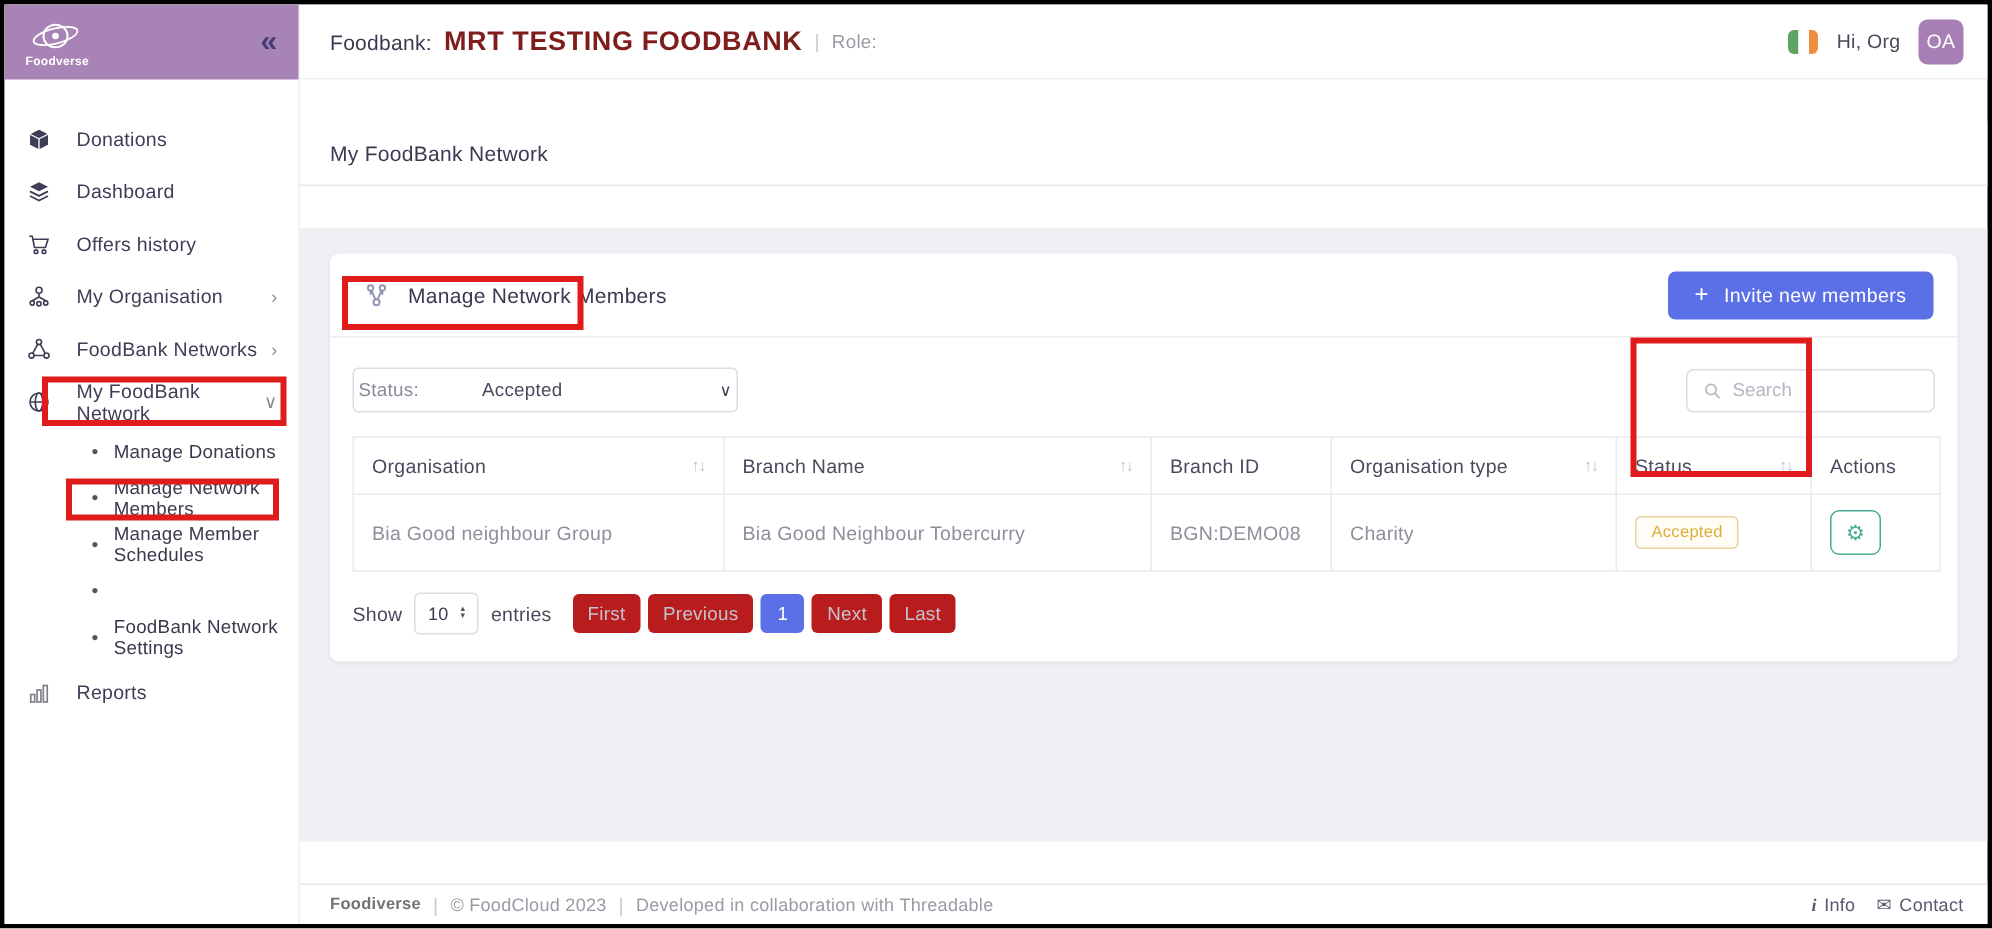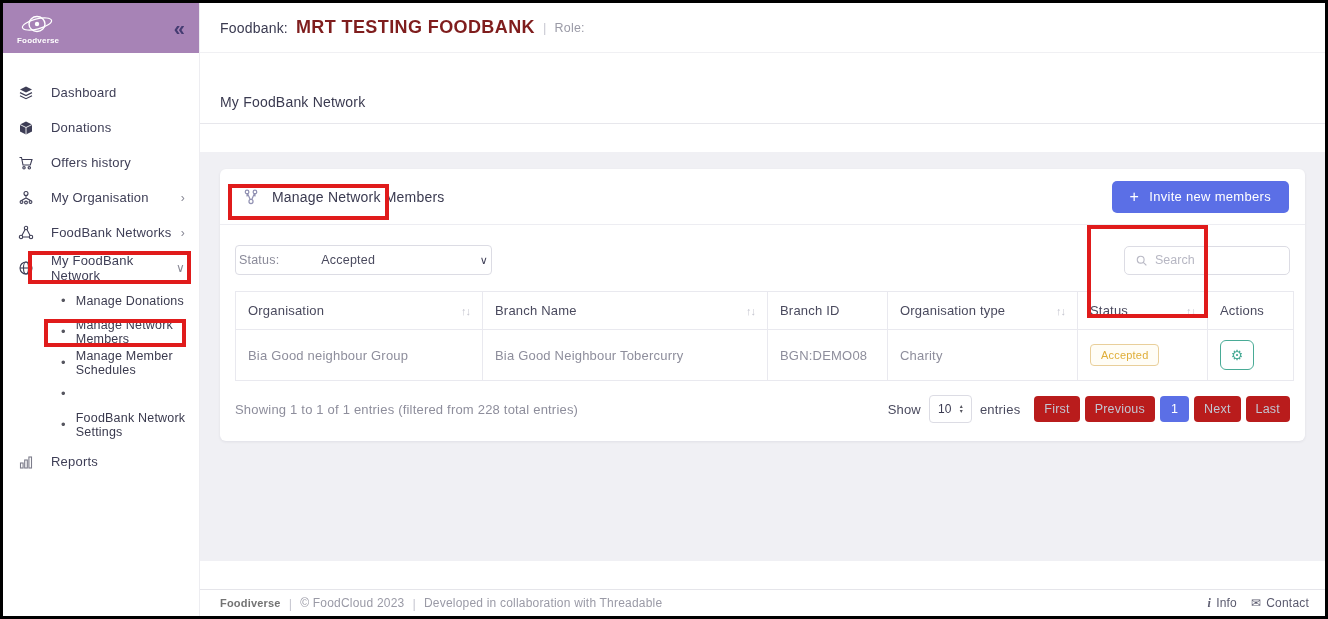--- a/index.html
+++ b/index.html
@@ -105,35 +105,35 @@
         </svg>
         <span class="logo-text">Foodverse</span>
       </div>
       <span class="collapse-btn">«</span>
     </div>
 
     <nav class="nav">
       <div class="nav-item">
         <span class="nav-icon">
           <svg width="16" height="16" viewBox="0 0 16 16">
+              <path d="M8 1.5 14 4.5v7L8 14.5 2 11.5v-7Z" fill="#3e3e56"></path>
+              <path d="M2 4.5 8 7.5 14 4.5M8 7.5v7" stroke="#fff" stroke-width=".9" fill="none"></path>
+            </svg>
+        </span>
+        <span class="nav-label">Donations</span>
+      </div>
+      <div class="nav-item">
+        <span class="nav-icon">
+          <svg width="16" height="16" viewBox="0 0 16 16">
               <path d="M8 1.5 14 4.5 8 7.5 2 4.5Z" fill="#3e3e56"></path>
               <path d="M2 7.6 8 10.6 14 7.6" stroke="#3e3e56" stroke-width="1.2" fill="none"></path>
               <path d="M2 10.7 8 13.7 14 10.7" stroke="#3e3e56" stroke-width="1.2" fill="none"></path>
             </svg>
         </span>
         <span class="nav-label">Dashboard</span>
-      </div>
-      <div class="nav-item">
-        <span class="nav-icon">
-          <svg width="16" height="16" viewBox="0 0 16 16">
-              <path d="M8 1.5 14 4.5v7L8 14.5 2 11.5v-7Z" fill="#3e3e56"></path>
-              <path d="M2 4.5 8 7.5 14 4.5M8 7.5v7" stroke="#fff" stroke-width=".9" fill="none"></path>
-            </svg>
-        </span>
-        <span class="nav-label">Donations</span>
       </div>
       <div class="nav-item">
         <span class="nav-icon">
           <svg width="16" height="16" viewBox="0 0 16 16" fill="none" stroke="#3e3e56" stroke-width="1.1">
               <path d="M1.5 2.5h2l1.5 7.5h7.3l1.7-5.5H4.2"></path>
               <circle cx="6" cy="12.8" r="1.2"></circle>
               <circle cx="11.3" cy="12.8" r="1.2"></circle>
             </svg>
         </span>
         <span class="nav-label">Offers history</span>
@@ -209,20 +209,29 @@
   </aside>
 
   <div class="main">
 
     <header class="topbar">
       <div class="topbar-left">
         <span class="fb-label">Foodbank:</span>
         <span class="fb-name">MRT TESTING FOODBANK</span>
         <span class="sep">|</span>
         <span class="role-label">Role:</span>
+      </div>
+      <div class="topbar-right">
+        <div class="flag">
+          <div style="background:#5fa463"></div>
+          <div style="background:#ffffff"></div>
+          <div style="background:#ef8e3f"></div>
+        </div>
+        <span class="greeting">Hi,  Org</span>
+        <div class="avatar">OA</div>
       </div>
     </header>
 
     <div class="title-band">My FoodBank Network</div>
 
     <div class="content">
       <div class="card">
 
         <div class="card-header">
           <div class="card-title-wrap">
@@ -316,21 +325,20 @@
               <td>
                 <button class="gear-btn">
                     <span>⚙</span>
                   </button>
               </td>
             </tr>
           </tbody>
         </table>
 
         <div class="table-footer">
-          <span class="summary">Showing 1 to 1 of 1 entries (filtered from 228 total entries)</span>
           <div class="tf-right">
             <div class="show-wrap">
               <span>Show</span>
               <div class="page-size">
                 <span class="num">10</span>
                 <span class="stepper">
                   <span>▴</span>
                   <span>▾</span>
                 </span>
               </div>

